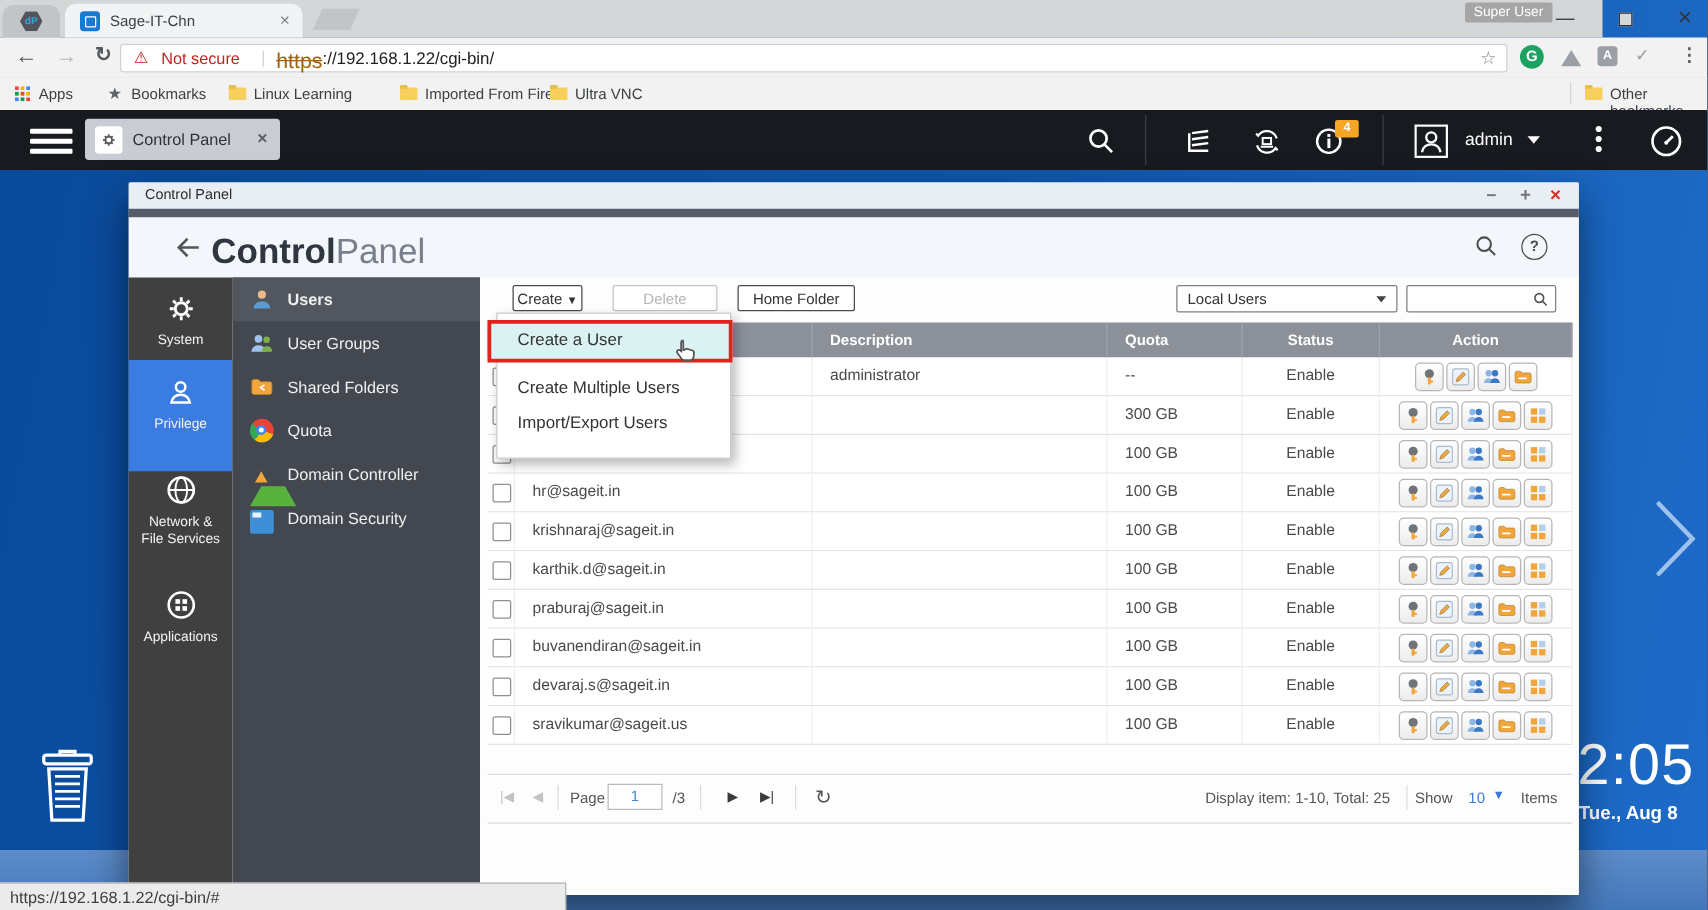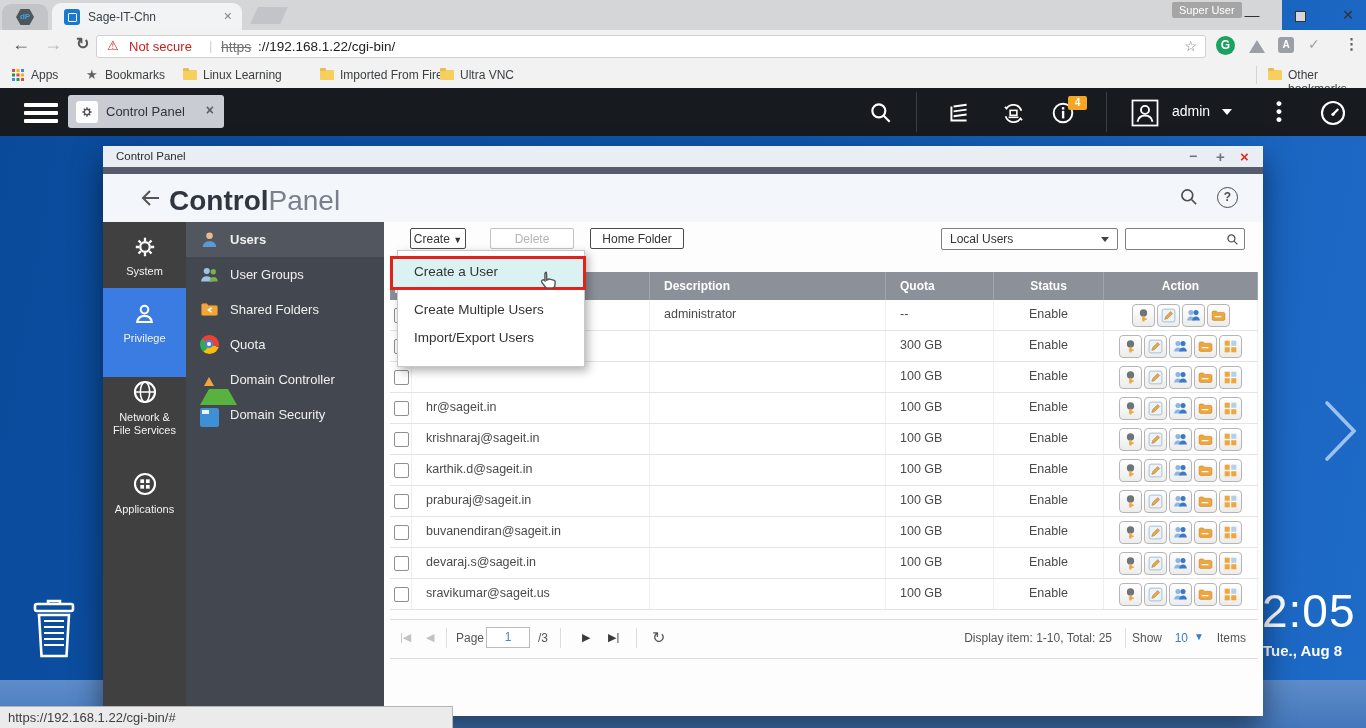--- a/index.html
+++ b/index.html
@@ -25,21 +25,21 @@
   .restore-box{display:inline-block;width:9px;height:9px;border:1.5px solid #303234;background:#d4d6d8;position:relative;top:2px;}
   .restore-box::before{content:"";position:absolute;left:2px;top:-4px;width:9px;height:9px;border:1.5px solid #303234;z-index:-1;}
 
   
   .toolbar{position:absolute;left:0;top:30px;width:1366px;height:32px;background:#f2f2f2;border-bottom:1px solid #d9d9d9;}
   .navglyph{position:absolute;top:4px;font-size:18px;font-weight:bold;}
   .urlbox{position:absolute;left:96px;top:5px;width:1108px;height:21px;background:#fff;border:1px solid #cfd1d3;border-radius:3px;}
   .warn{position:absolute;left:10px;top:2px;color:#c5221f;font-size:13px;}
   .notsecure{position:absolute;left:32px;top:3px;color:#c5221f;font-size:13px;}
   .urldiv{position:absolute;left:112px;top:2px;color:#d0d0d0;font-size:13px;}
-  .https{position:absolute;left:124px;top:3px;color:#737373;font-size:14px;text-decoration:line-through;}
+  .https{position:absolute;left:124px;top:3px;color:#a16207;font-size:17px;text-decoration:line-through;}
   .urlrest{position:absolute;left:161px;top:3px;color:#202124;font-size:13.5px;}
   .star{position:absolute;right:8px;top:2px;color:#767a7e;font-size:14px;}
   .extG{position:absolute;left:1216px;top:6px;width:19px;height:19px;border-radius:50%;background:#1ba261;color:#fff;
     font-size:12px;font-weight:bold;text-align:center;line-height:19px;}
   .extDrive{position:absolute;left:1249px;top:10px;width:0;height:0;border-left:8px solid transparent;
     border-right:8px solid transparent;border-bottom:13px solid #9aa0a6;}
   .extPdf{position:absolute;left:1278px;top:7px;width:16px;height:16px;background:#9aa0a6;border-radius:3px;color:#fff;
     font-size:10px;font-weight:bold;text-align:center;line-height:16px;}
   .extChk{position:absolute;left:1308px;top:6px;color:#9aa0a6;font-size:14px;}
   .extDots{position:absolute;left:1344px;top:5px;color:#5f6368;font-size:15px;font-weight:bold;}
@@ -113,21 +113,21 @@
     font-size:12px;color:#333;text-align:center;line-height:21px;box-sizing:border-box;}
   .btn-disabled{border-color:#c2c2c2;color:#b5b5b5;}
   .selbox{position:absolute;left:557px;top:6px;width:177px;height:22px;border:1px solid #808080;border-radius:2px;
     background:#fff;box-sizing:border-box;font-size:12px;color:#333;line-height:20px;}
   .selbox .sv{padding-left:8px;}
   .selcaret{position:absolute;right:8px;top:8px;width:0;height:0;border-left:4.5px solid transparent;
     border-right:4.5px solid transparent;border-top:5.5px solid #444;}
   .srchbox{position:absolute;left:741px;top:6px;width:120px;height:22px;border:1px solid #808080;border-radius:2px;
     background:#fff;box-sizing:border-box;}
 
-  .table{position:absolute;left:6px;top:50px;width:868px;}
+  .table{position:absolute;left:6px;top:36px;width:868px;}
   .hrow{display:flex;height:28px;background:#8b9099;color:#fff;font-size:12px;font-weight:bold;line-height:28px;}
   .hrow .c{border-right:1px solid #a0a5ad;box-sizing:border-box;}
   .trow{display:flex;height:30px;background:#fff;border-bottom:1px solid #e4e4e4;font-size:12.5px;color:#4a4a4a;line-height:29px;}
   .trow .c{border-right:1px solid #efefef;box-sizing:border-box;overflow:hidden;}
   .c.cb{width:22px;position:relative;}
   .c.name{width:238px;padding-left:14px;}
   .c.desc{width:236px;padding-left:14px;}
   .c.quota{width:108px;padding-left:14px;}
   .c.status{width:110px;text-align:center;padding-left:0;}
   .c.action{width:154px;display:flex;align-items:center;justify-content:center;gap:2px;padding-left:0;}

